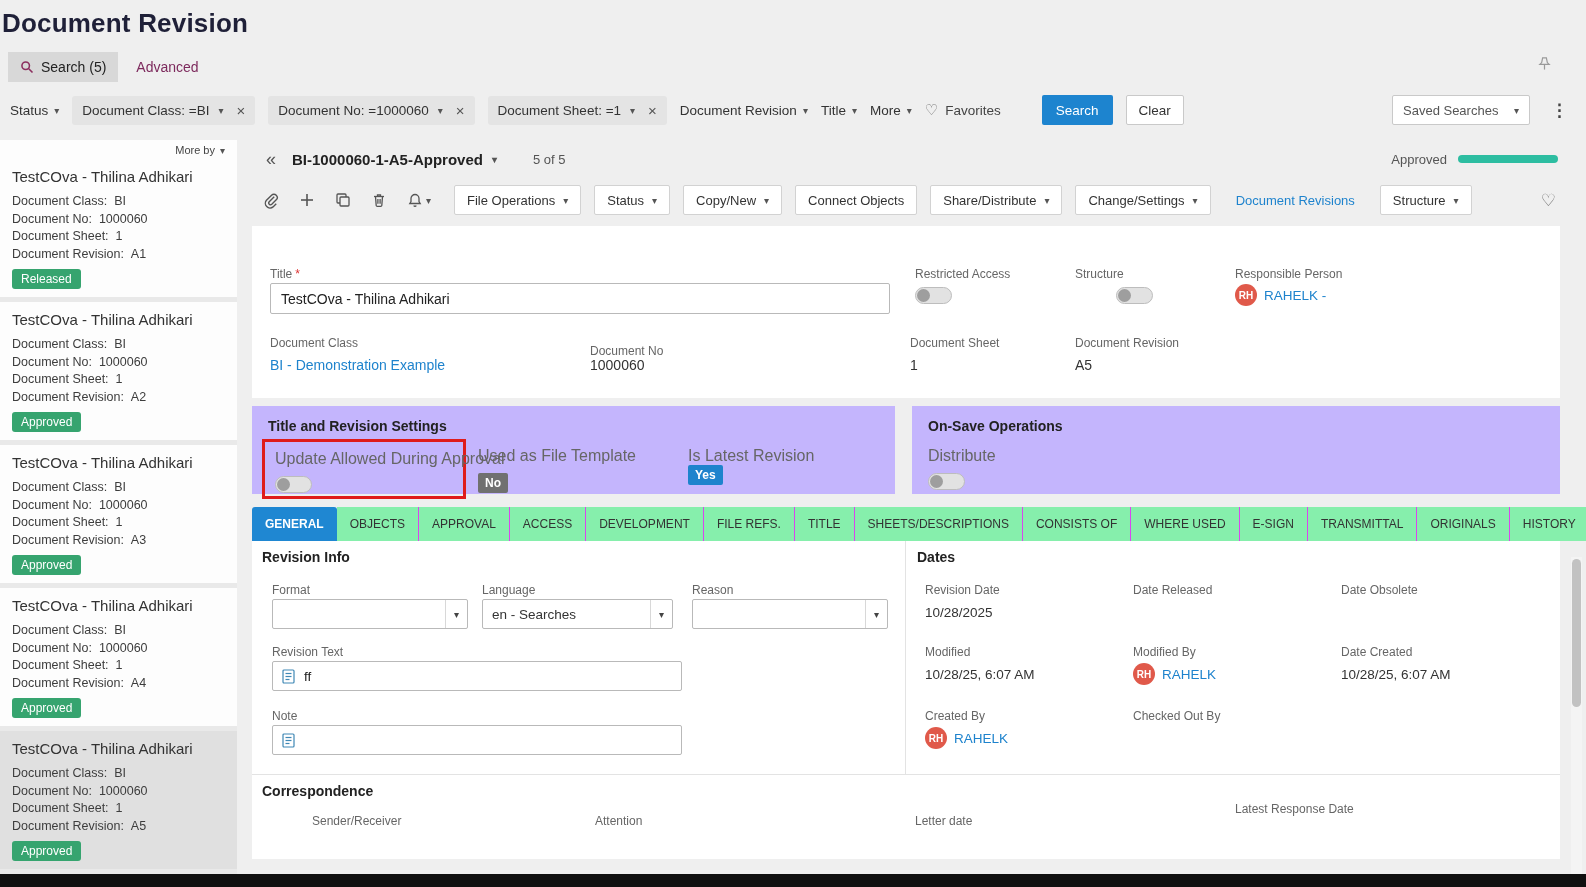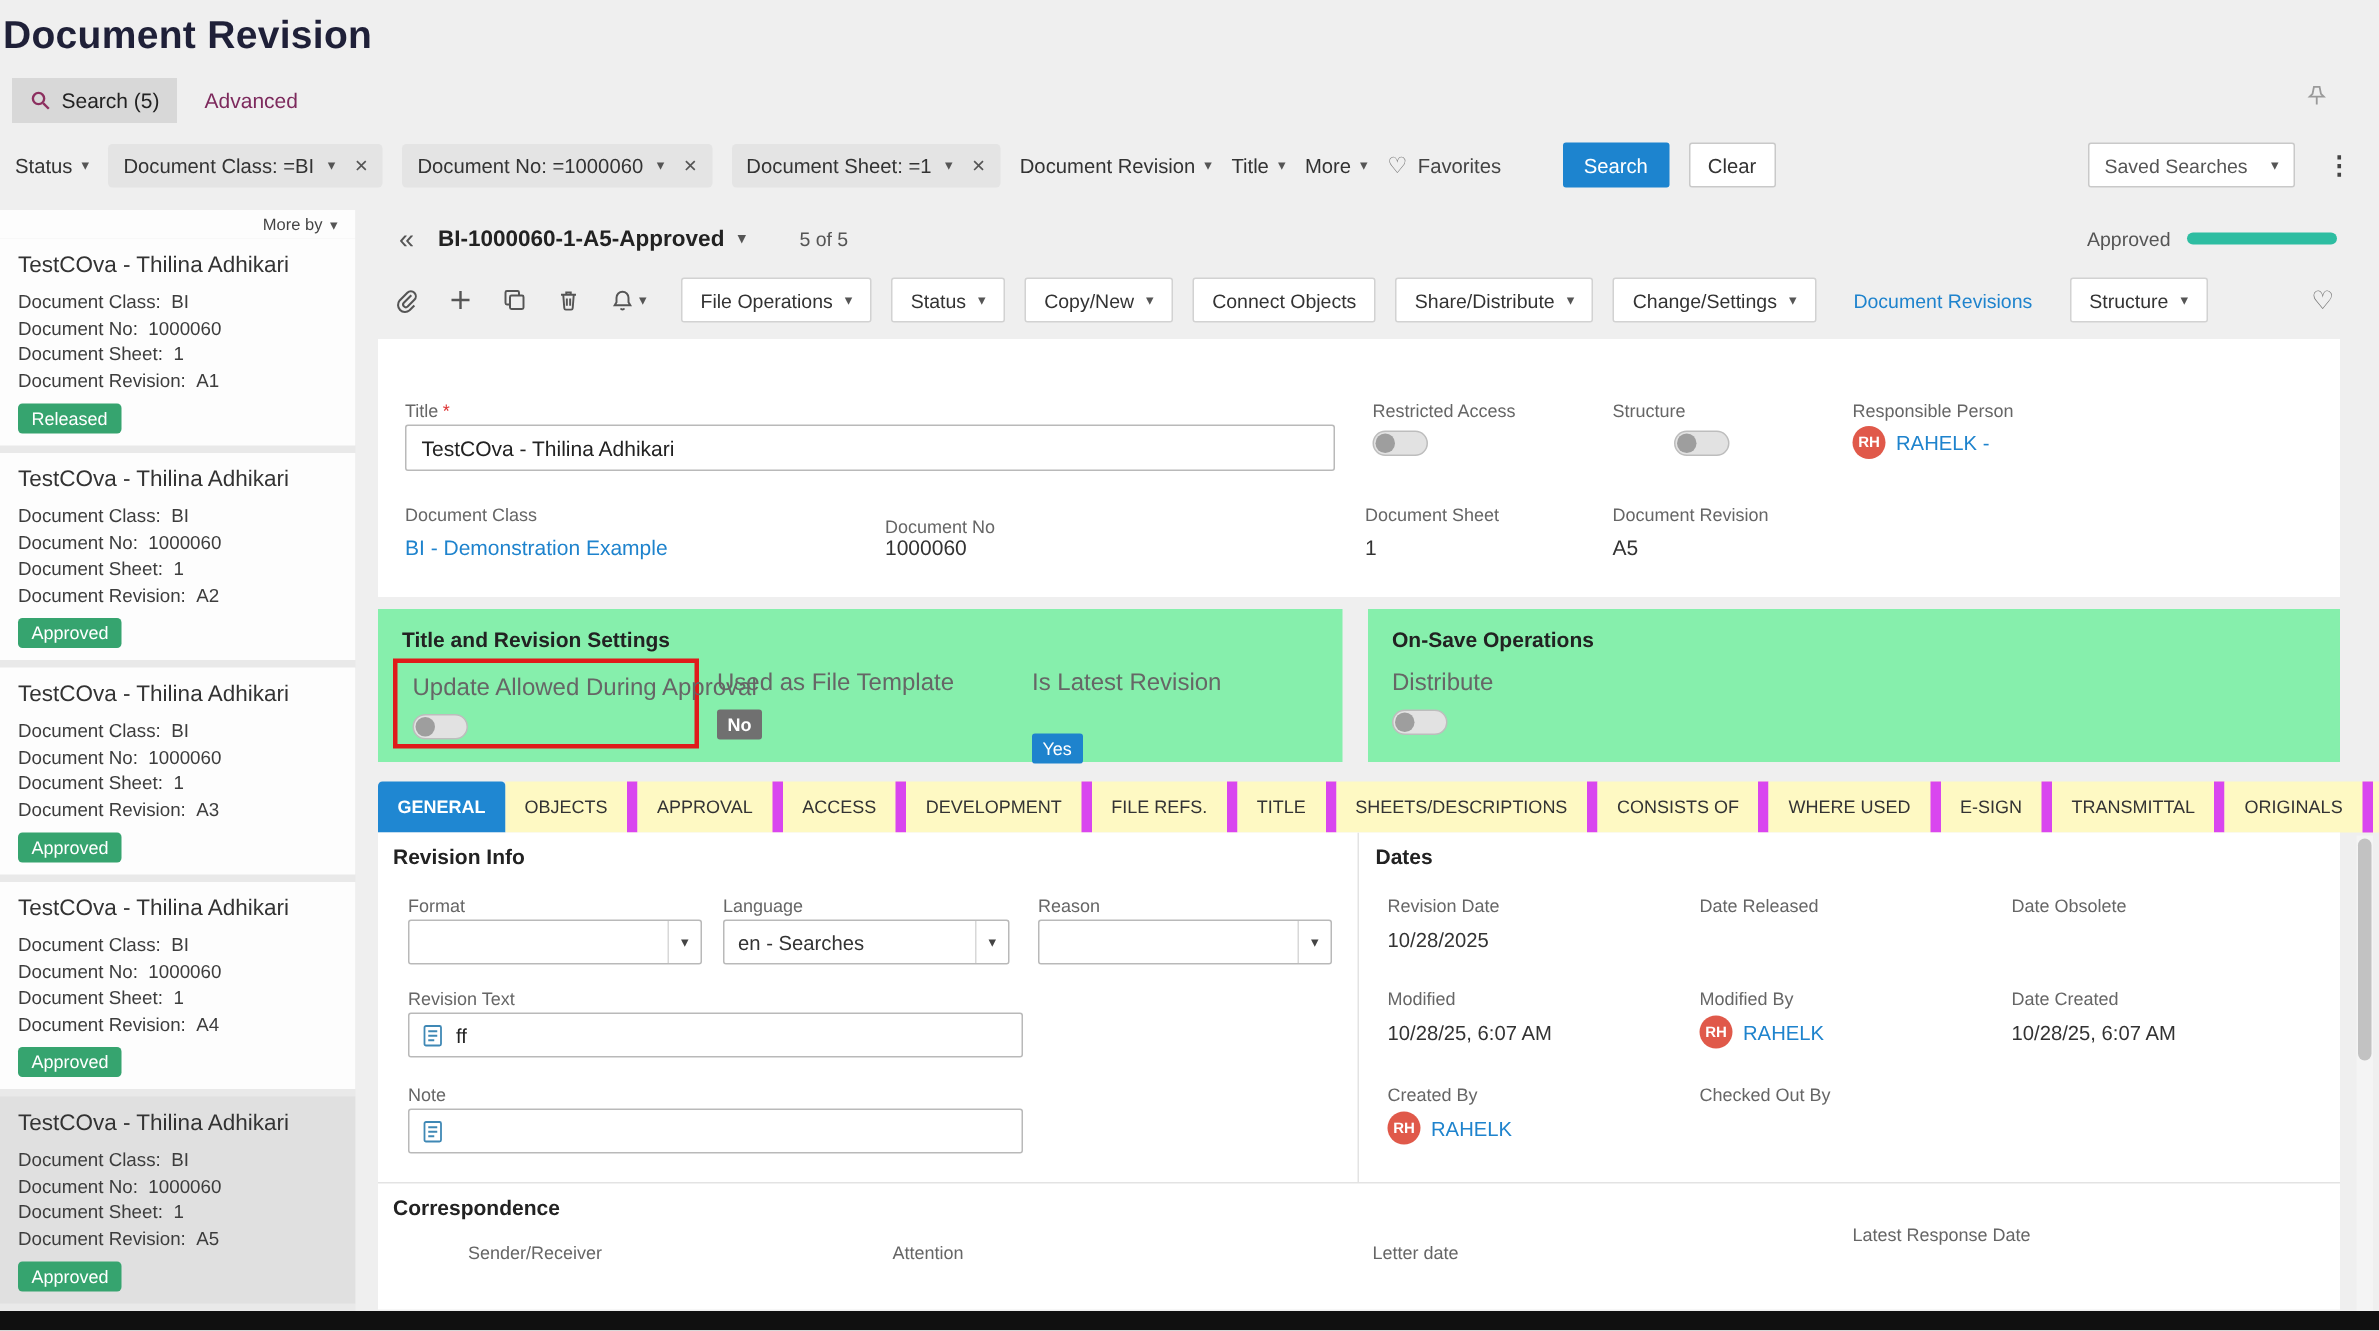--- a/index.html
+++ b/index.html
@@ -61,35 +61,35 @@
 .fvalue{position:absolute;font-size:14px;color:#333;white-space:nowrap}
 .link{color:#1e83cd;text-decoration:none;cursor:pointer;background:none;border:none;font-family:inherit;font-size:inherit}
 .avatar{width:22px;height:22px;border-radius:50%;background:#e0594a;color:#fff;font-size:10px;font-weight:700;display:inline-flex;align-items:center;justify-content:center;flex:none}
 .person{display:flex;align-items:center;gap:7px;font-size:13.5px}
 .abs{position:absolute}
 .toggle{display:inline-block;width:37px;height:17px;background:#e2e2e2;border:1px solid #bdbdbd;border-radius:9px;position:relative;cursor:pointer}
 .toggle i{position:absolute;left:1px;top:1px;width:13px;height:13px;background:#9e9e9e;border-radius:50%}
 
 
 .settings-row{display:flex;gap:17px;margin-top:8px}
-.set-card{position:relative;background:#86efac;height:102px;padding:12px 16px}
+.set-card{position:relative;background:#c4b5fd;height:88px;padding:12px 16px}
 .sec-h{font-size:14px;font-weight:700;color:#222}
 .left-set{width:643px}
 .right-set{flex:1}
 .redbox{position:absolute;left:10px;top:33px;width:204px;height:60px;border:3px solid #df1b1b;padding:8px 10px}
 .slabel{font-size:16px;color:#666;white-space:nowrap}
 .group{position:absolute;top:41px}
 .badge-no{display:inline-block;margin-top:8px;background:#707070;color:#fff;font-size:12px;font-weight:700;padding:3px 7px;border-radius:2px}
-.badge-yes{display:inline-block;margin-top:24px;background:#1e83cd;color:#fff;font-size:12px;font-weight:400;padding:3px 7px;border-radius:2px}
+.badge-yes{display:inline-block;margin-top:0;background:#1e83cd;color:#fff;font-size:12px;font-weight:700;padding:3px 7px;border-radius:2px}
 .redbox .toggle{margin-top:8px}
 .group .toggle{margin-top:8px}
 
 
 .tabs{display:flex;align-items:flex-end;margin-top:13px;height:34px}
-.tab{height:34px;display:flex;align-items:center;padding:0 13px;font-size:12px;color:#333;background:#fef9c3;border-right:7px solid #d946ef;cursor:pointer;white-space:nowrap}
+.tab{height:34px;display:flex;align-items:center;padding:0 13px;font-size:12px;color:#333;background:#86efac;border-right:1px solid #d946ef;cursor:pointer;white-space:nowrap}
 .tab.active{background:#1f87d2;color:#fff;font-weight:700;border-radius:3px 3px 0 0;border-right:none}
 
 
 .content-card{position:relative;background:#fff;height:318px;overflow:hidden}
 .ci-h{position:absolute;font-size:14px;font-weight:700;color:#222}
 .ci-label{position:absolute;font-size:12px;color:#666;white-space:nowrap}
 .ci-value{position:absolute;font-size:13.5px;color:#333;white-space:nowrap}
 .select{position:absolute;height:30px;border:1px solid #b9b9b9;border-radius:2px;background:#fff;display:flex;align-items:center;padding:0 0 0 9px;font-size:13.5px;color:#333;cursor:pointer}
 .select .sc{margin-left:auto;color:#444;font-size:10px;border-left:1px solid #d8d8d8;height:100%;display:flex;align-items:center;padding:0 8px}
 .iinput{position:absolute;height:30px;border:1px solid #b9b9b9;border-radius:2px;background:#fff;display:flex;align-items:center;gap:9px;padding:0 9px}

